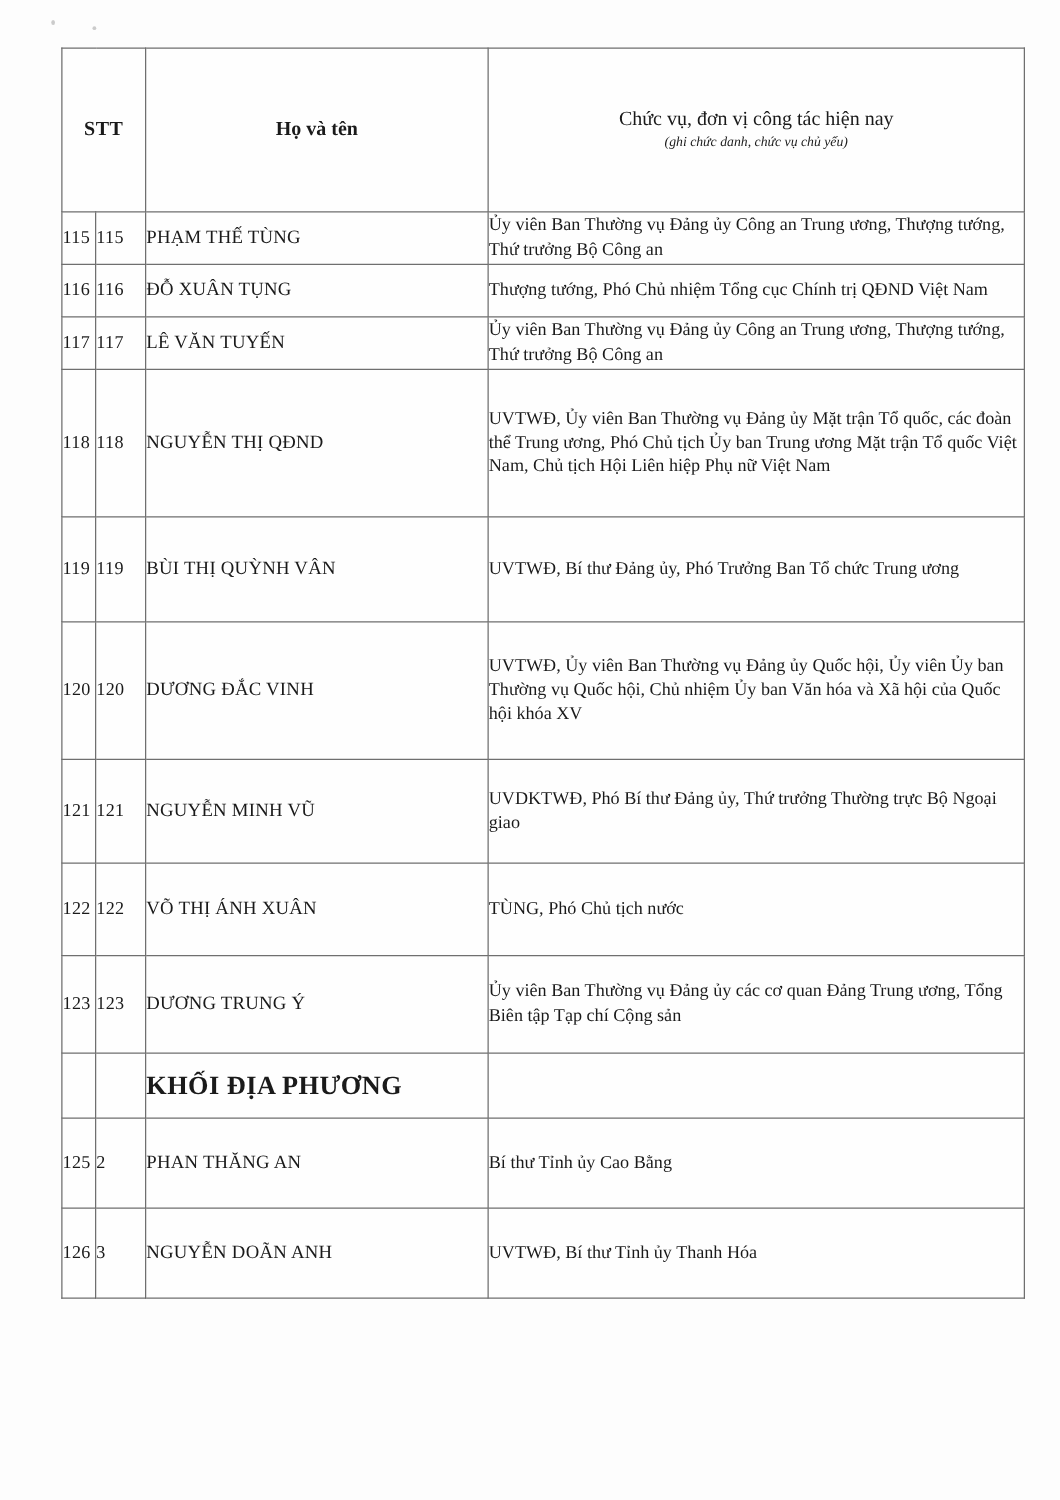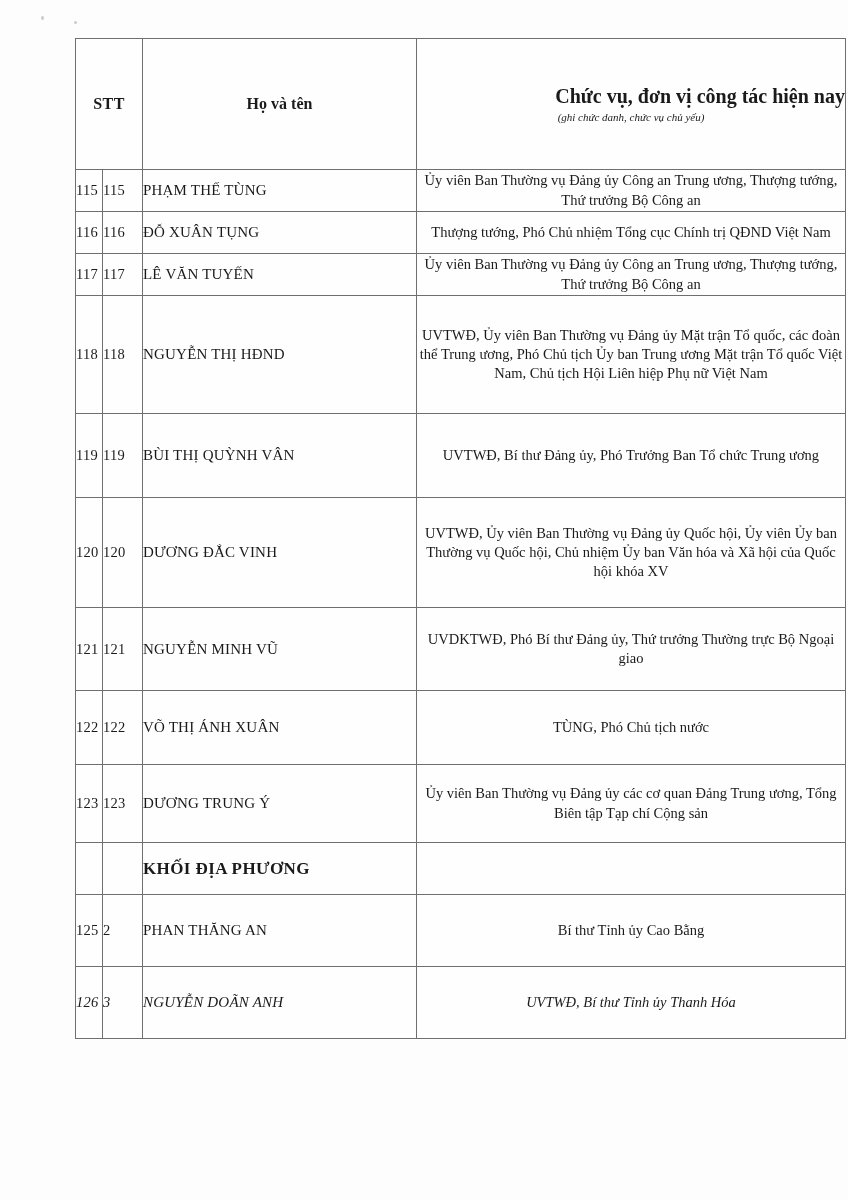--- a/index.html
+++ b/index.html
@@ -29,21 +29,21 @@
     position: absolute;
     background: #b9b9b9;
     border-radius: 50%;
     opacity: .75;
   }
   .speck.a { left: 41px; top: 16px; width: 3px; height: 4px; }
   .speck.b { left: 74px; top: 21px; width: 3px; height: 3px; }
 
   .table-wrap {
     position: absolute;
-    left: 42px;
+    left: 16px;
     top: 38px;
     width: 770px;
     padding-left: 33px;
   }
 
   table.doc {
     width: 770px;
     border-collapse: collapse;
     table-layout: fixed;
   }
@@ -69,24 +69,23 @@
   .hdr-stt {
     font-weight: bold;
     font-size: 16px;
     letter-spacing: .5px;
   }
   .hdr-name {
     font-weight: bold;
     font-size: 16px;
   }
   .hdr-role-main {
-    font-weight: bold;
-    font-size: 20px;
+    font-weight: normal;
+    font-size: 16px;
     line-height: 1.25;
-    text-align: right;
   }
   .hdr-role-sub {
     font-style: italic;
     font-size: 11px;
     line-height: 1.3;
     margin-top: 1px;
   }
 
   
   td.stt {
@@ -96,42 +95,42 @@
   }
   td.name {
     font-size: 15px;
     padding-left: 7px;
     letter-spacing: .2px;
   }
   td.role {
     font-size: 14.5px;
     padding: 3px 5px 3px 6px;
     line-height: 1.32;
-    text-align: center;
+    text-align: left;
     vertical-align: middle;
   }
 
   td.section-title {
-    font-size: 17px;
+    font-size: 21px;
     font-weight: bold;
     padding-left: 7px;
     letter-spacing: .4px;
   }
 
   .r-h115, .r-h116, .r-h117 { height: 42px; }
   .r-h118 { height: 118px; }
   .r-h119 { height: 84px; }
   .r-h120 { height: 110px; }
   .r-h121 { height: 83px; }
   .r-h122 { height: 74px; margin-left: 25px; }
   .r-h123 { height: 78px; }
   .r-hsec { height: 52px; }
   .r-h124 { height: 84px; }
   .r-h125 { height: 72px; }
-  .r-h126 { height: 72px; font-style: italic; }
+  .r-h126 { height: 72px; }
 </style>
 </head>
 <body>
 
 <div class="page">
 
   <div class="speck a"></div>
   <div class="speck b"></div>
 
   <div class="table-wrap">
@@ -169,21 +168,21 @@
         <tr class="r-h117">
           <td class="stt">117</td>
           <td class="stt">117</td>
           <td class="name">LÊ VĂN TUYẾN</td>
           <td class="role">Ủy viên Ban Thường vụ Đảng ủy Công an Trung ương, Thượng tướng, Thứ trưởng Bộ Công an</td>
         </tr>
 
         <tr class="r-h118">
           <td class="stt">118</td>
           <td class="stt">118</td>
-          <td class="name">NGUYỄN THỊ HĐND</td>
+          <td class="name">NGUYỄN THỊ QĐND</td>
           <td class="role">UVTWĐ, Ủy viên Ban Thường vụ Đảng ủy Mặt trận Tổ quốc, các đoàn thể Trung ương, Phó Chủ tịch Ủy ban Trung ương Mặt trận Tổ quốc Việt Nam, Chủ tịch Hội Liên hiệp Phụ nữ Việt Nam</td>
         </tr>
 
         <tr class="r-h119">
           <td class="stt">119</td>
           <td class="stt">119</td>
           <td class="name">BÙI THỊ QUỲNH VÂN</td>
           <td class="role">UVTWĐ, Bí thư Đảng ủy, Phó Trưởng Ban Tổ chức Trung ương</td>
         </tr>
 

